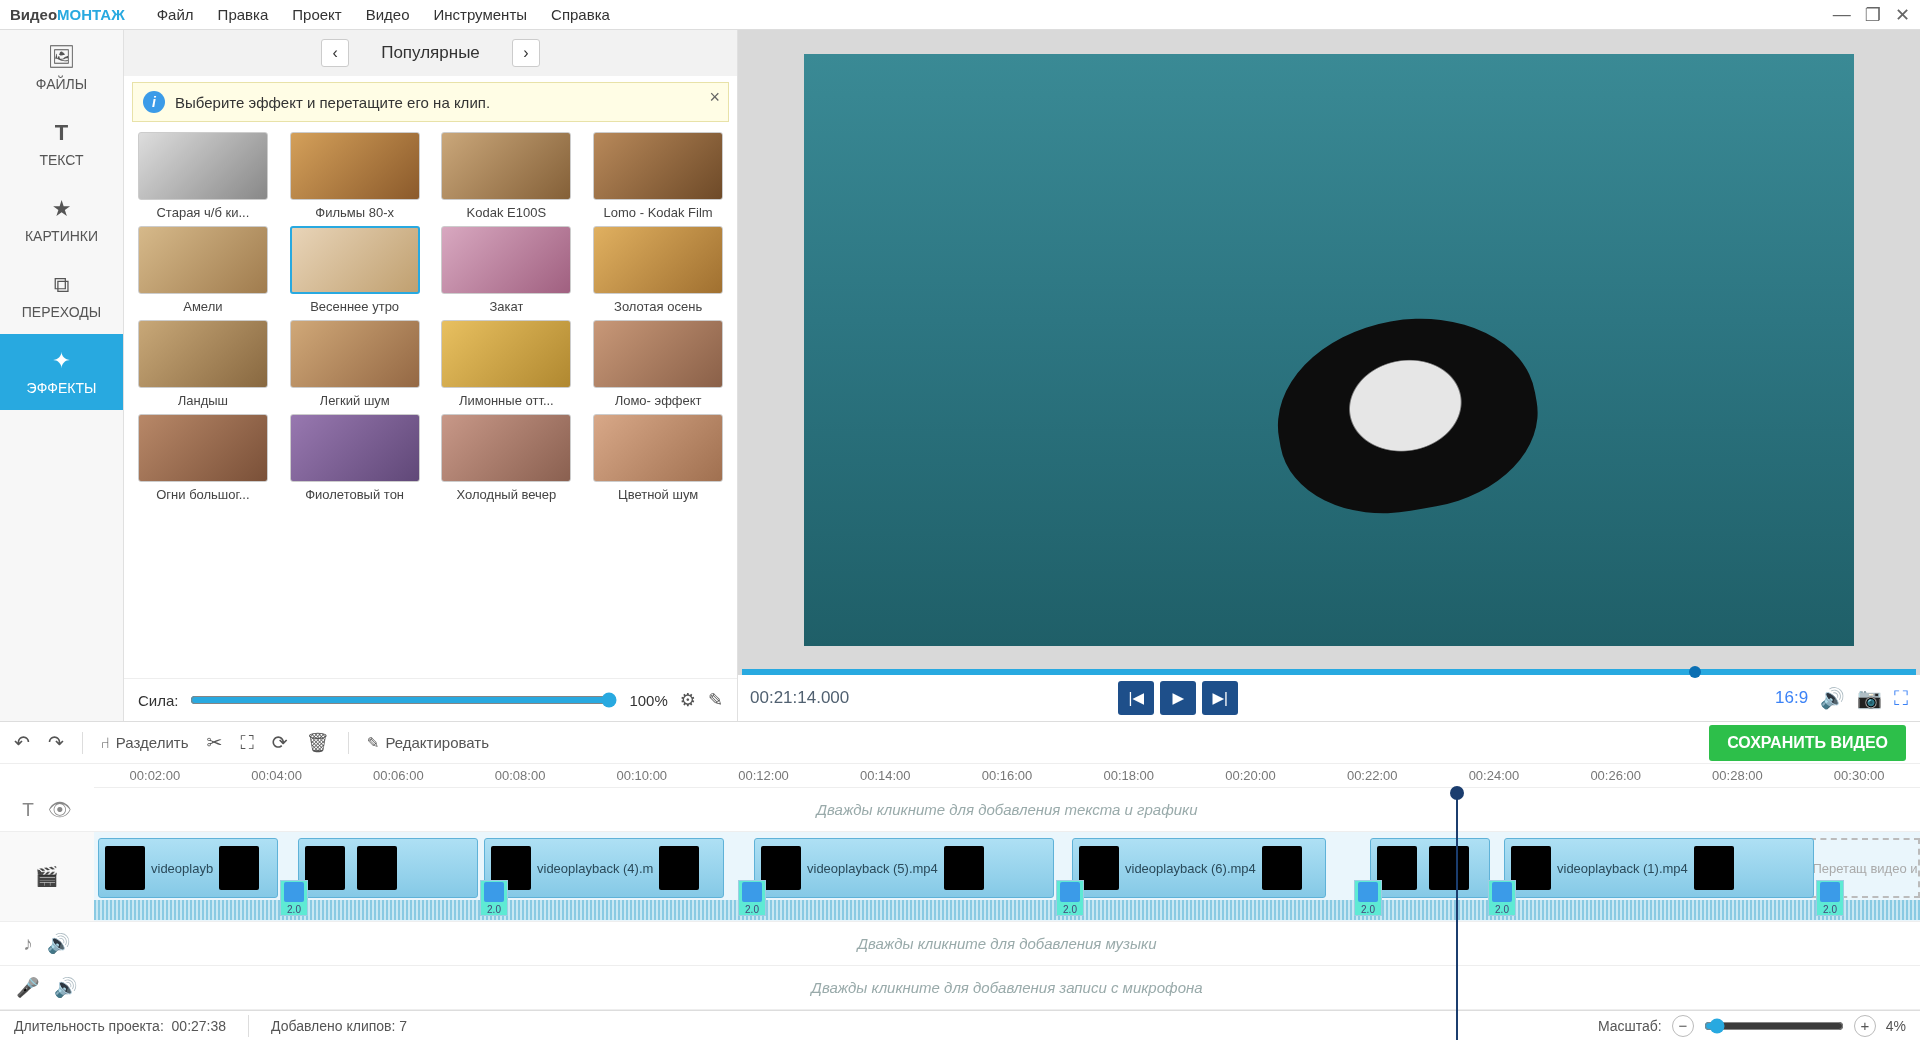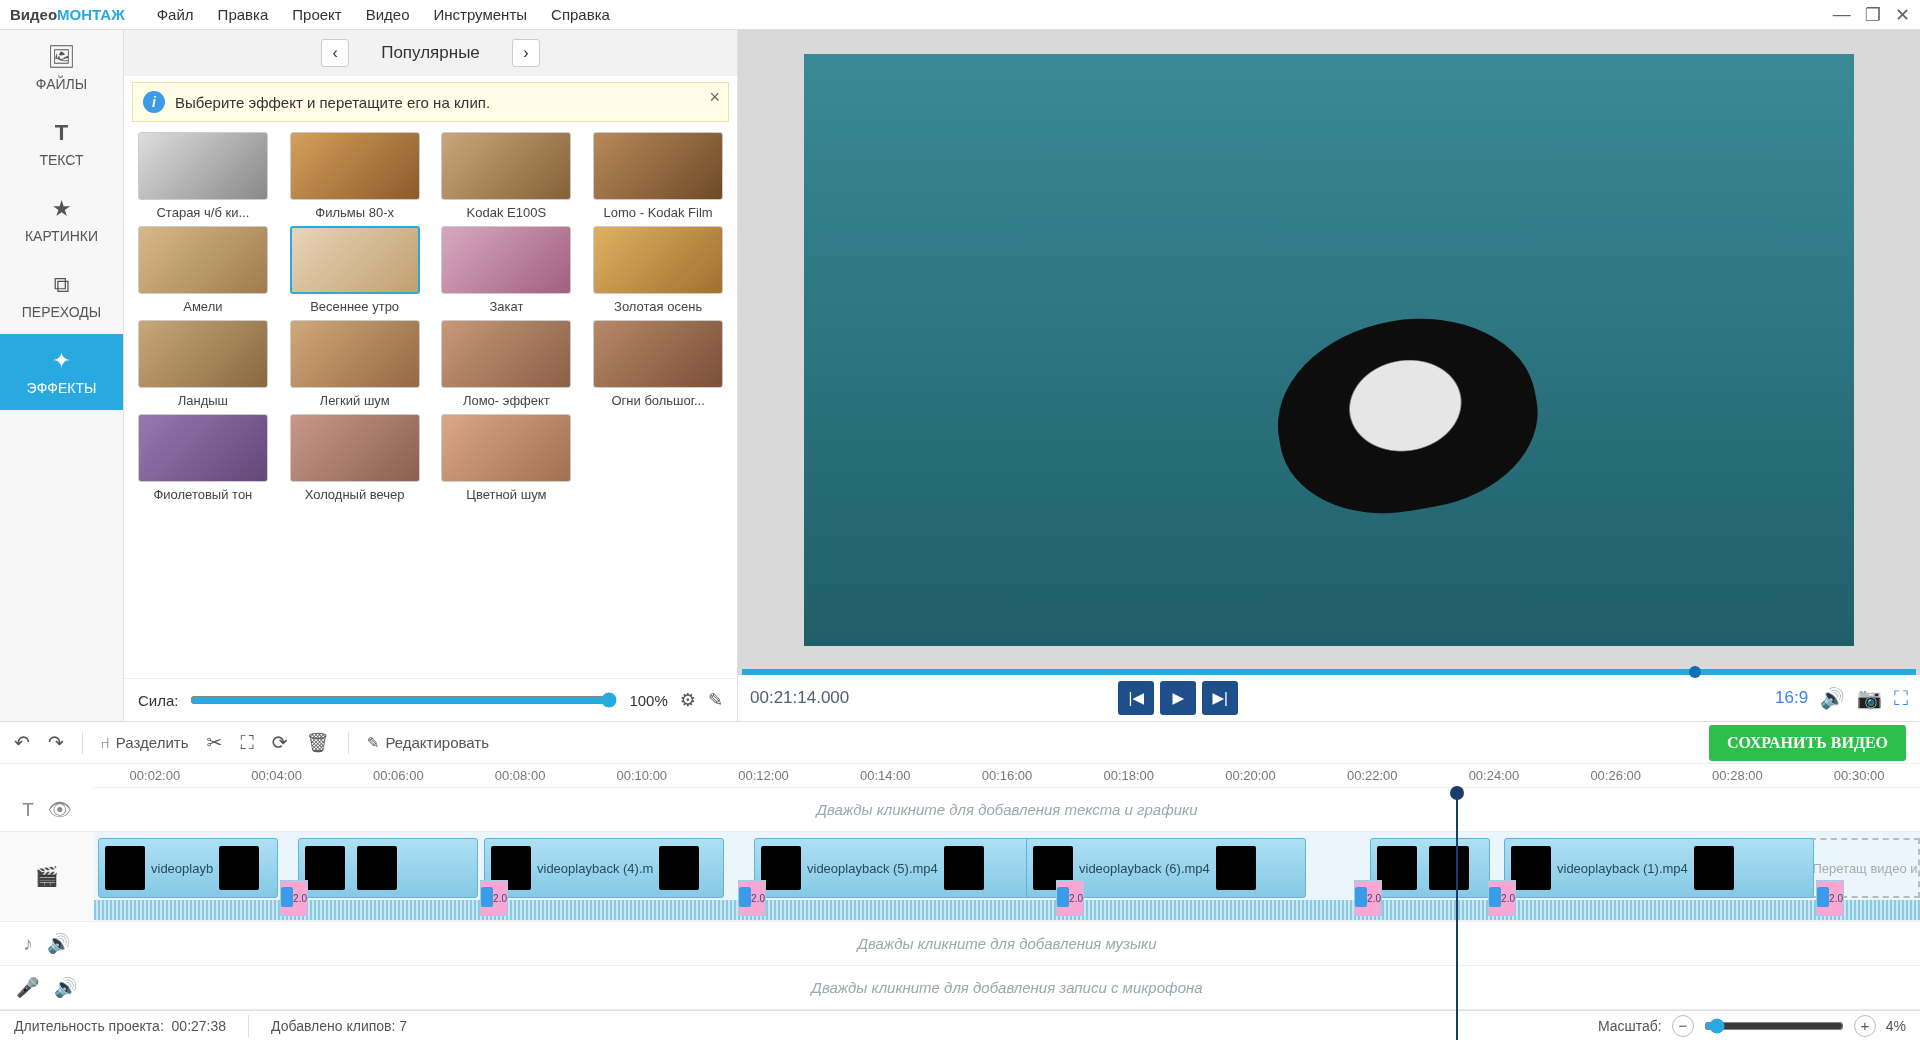--- a/index.html
+++ b/index.html
@@ -46,41 +46,41 @@
 .pv-time { font-size: 17px; color: #506070; }
 .pv-center { margin: 0 auto; display: flex; gap: 6px; }
 .pv-btn { width: 36px; height: 34px; background: #1e4f8a; border-radius: 3px; display: flex; align-items: center; justify-content: center; color: #fff; font-size: 15px; cursor: pointer; }
 .pv-right { margin-left: auto; display: flex; align-items: center; gap: 12px; color: #3b82f6; font-size: 17px; justify-content: space-between; }
 .pv-rico { cursor: pointer; font-size: 20px; }
 
 .timeline-wrap { border-top: 1px solid #ddd; display: flex; flex-direction: column; }
 .tl-toolbar { height: 42px; display: flex; align-items: center; padding: 0 14px; gap: 18px; border-bottom: 1px solid #eee; }
 .tlico { cursor: pointer; font-size: 19px; color: #555; }
 .tl-btn { display: flex; align-items: center; gap: 6px; cursor: pointer; color: #555; font-size: 15px; }
-.save-btn { margin-left: auto; background: #2dbf4a; color: #fff; font-weight: bold; padding: 9px 18px; border-radius: 3px; cursor: pointer; font-size: 16px; font-family: Liberation Serif, serif; }
+.save-btn { margin-left: auto; background: #2dbf4a; color: #fff; font-weight: bold; padding: 9px 18px; border-radius: 3px; cursor: pointer; font-size: 16px; }
 .tl-sep { width: 1px; height: 22px; background: #ddd; }
 
 .tl-ruler { height: 24px; display: flex; margin-left: 94px; font-size: 13px; color: #777; align-items: center; border-bottom: 1px solid #eee; position: relative; }
 .ruler-tick { flex: 1; text-align: center; }
 .playhead { position: absolute; left: 1362px; top: 0; width: 2px; height: 280px; background: #1b3d6e; }
 .playhead::before { content: ""; position: absolute; left: -6px; top: -2px; width: 14px; height: 14px; background: #1b3d6e; border-radius: 50%; }
 
 .tl-tracks { display: flex; }
 .tl-track-heads { width: 94px; display: flex; flex-direction: column; }
 .track-head { display: flex; align-items: center; justify-content: center; gap: 14px; color: #888; font-size: 19px; border-bottom: 1px solid #eee; }
 .th-text { height: 44px; } .th-video { height: 90px; background: #f9f9f9; } .th-music { height: 44px; } .th-mic { height: 44px; }
 .tl-track-body { flex: 1; display: flex; flex-direction: column; position: relative; }
 .track-row { border-bottom: 1px solid #eee; display: flex; align-items: center; position: relative; }
 .tr-text { height: 44px; } .tr-video { height: 90px; background: #eaf6fc; } .tr-music { height: 44px; } .tr-mic { height: 44px; }
 .placeholder-text { width: 100%; text-align: center; color: #9aa; font-size: 15px; font-style: italic; }
 
 .clip { position: absolute; top: 6px; height: 60px; background: linear-gradient(180deg,#aee0f4,#85c9e6); border: 1px solid #5fb2d8; border-radius: 3px; display: flex; align-items: center; padding: 0 6px; gap: 6px; overflow: hidden; }
 .clip-thumb { width: 40px; height: 44px; background: #000; border-radius: 2px; flex-shrink: 0; }
 .clip-label { font-size: 13px; color: #2a4a5a; white-space: nowrap; }
-.trans { position: absolute; top: 48px; width: 28px; height: 36px; background: #f9a8d4; border: 1px solid #9fcde2; display: flex; flex-direction: row; align-items: center; justify-content: center; font-size: 10px; color: #447; }
+.trans { position: absolute; top: 48px; width: 28px; height: 36px; background: #5eead4; border: 1px solid #9fcde2; display: flex; flex-direction: column; align-items: center; justify-content: center; font-size: 10px; color: #447; }
 .trans-ico { width: 20px; height: 20px; background: #3b9be8; border-radius: 2px; margin-bottom: 2px; }
 .audio-wave { position: absolute; top: 68px; left: 0; right: 0; height: 20px; background: repeating-linear-gradient(90deg,#7fc5e0 0 2px, #c5e6f2 2px 4px); opacity: 0.9; }
 .drop-hint { position: absolute; right: 0; top: 6px; width: 110px; height: 60px; border: 2px dashed #bbb; display: flex; align-items: center; justify-content: center; font-size: 13px; color: #aaa; text-align: center; }
 
 .statusbar { height: 30px; border-top: 1px solid #ddd; display: flex; align-items: center; padding: 0 14px; font-size: 14px; color: #555; gap: 22px; }
 .status-right { margin-left: auto; display: flex; align-items: center; gap: 10px; }
 .zoom-btn { width: 22px; height: 22px; border: 1px solid #bbb; border-radius: 50%; display: flex; align-items: center; justify-content: center; cursor: pointer; font-size: 15px; }
 .zoom-slider { width: 140px; accent-color: #28a9e0; }
 </style>
 </head>
@@ -174,20 +174,24 @@
           <div class="fx-thumb" style="background: linear-gradient(135deg, rgb(224, 176, 96), rgb(160, 112, 48));"></div>
           <div class="fx-label">Золотая осень</div>
         </div>
         <div class="fx-item">
           <div class="fx-thumb" style="background: linear-gradient(135deg, rgb(200, 168, 120), rgb(136, 104, 64));"></div>
           <div class="fx-label">Ландыш</div>
         </div>
         <div class="fx-item">
           <div class="fx-thumb" style="background: linear-gradient(135deg, rgb(208, 168, 120), rgb(148, 104, 68));"></div>
           <div class="fx-label">Легкий шум</div>
+        </div>
+        <div class="fx-item">
+          <div class="fx-thumb" style="background: linear-gradient(135deg, rgb(232, 192, 96), rgb(176, 136, 48));"></div>
+          <div class="fx-label">Лимонные отт...</div>
         </div>
         <div class="fx-item">
           <div class="fx-thumb" style="background: linear-gradient(135deg, rgb(200, 152, 120), rgb(138, 96, 72));"></div>
           <div class="fx-label">Ломо- эффект</div>
         </div>
         <div class="fx-item">
           <div class="fx-thumb" style="background: linear-gradient(135deg, rgb(184, 136, 104), rgb(122, 80, 56));"></div>
           <div class="fx-label">Огни большог...</div>
         </div>
         <div class="fx-item">
@@ -313,21 +317,21 @@
             <div class="clip" style="left: 390px; width: 240px;">
               <div class="clip-thumb"></div>
               <div class="clip-label">videoplayback (4).m</div>
               <div class="clip-thumb"></div>
             </div>
             <div class="clip" style="left: 660px; width: 300px;">
               <div class="clip-thumb"></div>
               <div class="clip-label">videoplayback (5).mp4</div>
               <div class="clip-thumb"></div>
             </div>
-            <div class="clip" style="left: 932px; width: 280px;">
+            <div class="clip" style="left: 978px; width: 254px;">
               <div class="clip-thumb"></div>
               <div class="clip-label">videoplayback (6).mp4</div>
               <div class="clip-thumb"></div>
             </div>
             <div class="clip" style="left: 1276px; width: 120px;">
               <div class="clip-thumb"></div>
               <div class="clip-label"></div>
               <div class="clip-thumb"></div>
             </div>
             <div class="clip" style="left: 1410px; width: 310px;">

